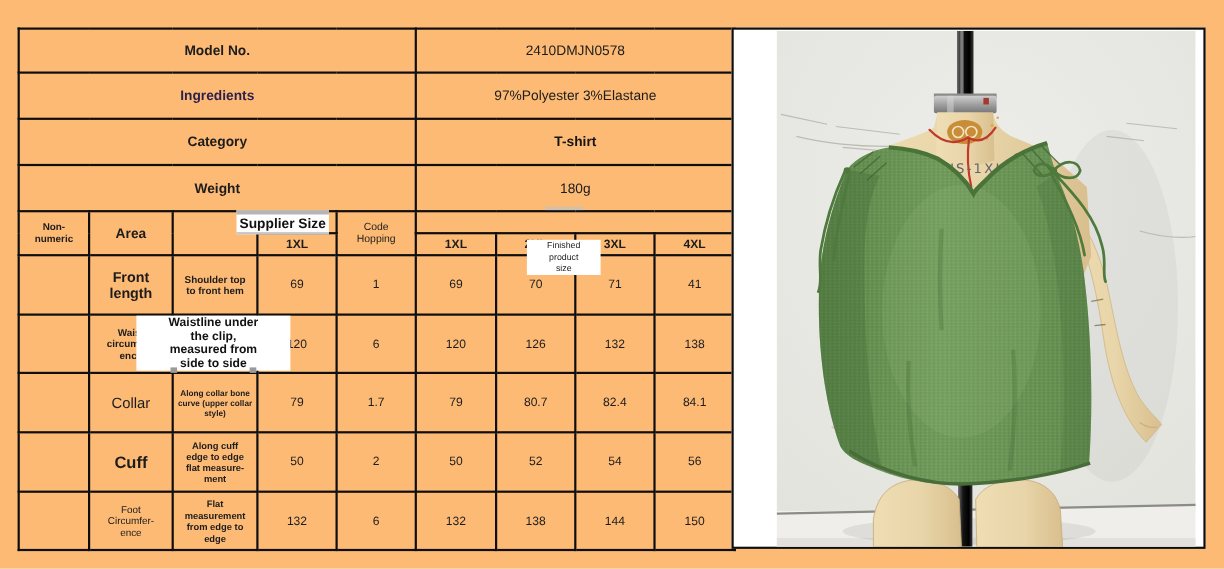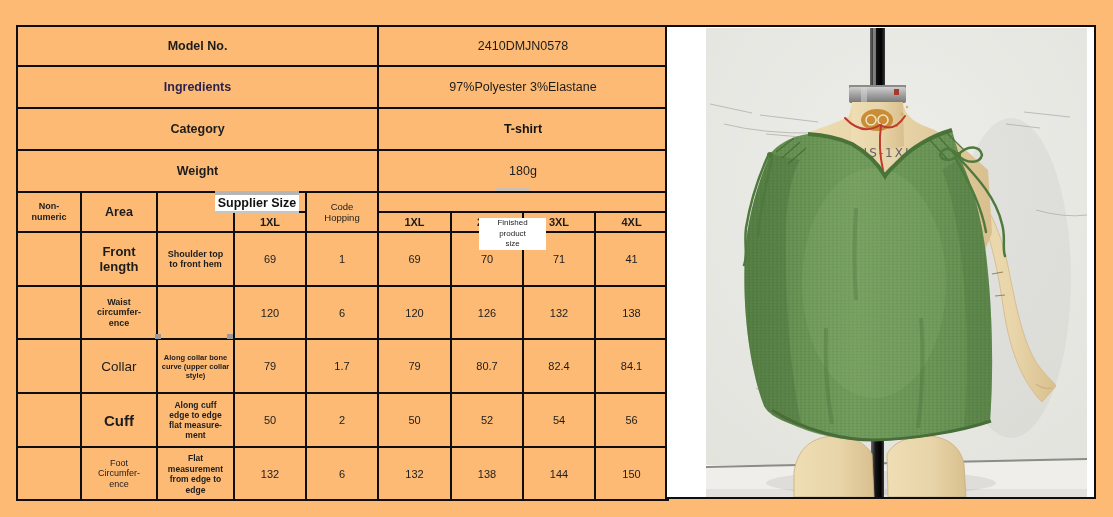--- a/index.html
+++ b/index.html
@@ -181,20 +181,24 @@
       <td class="num">150</td>
     </tr>
   </tbody>
     </table>
 
   <div class="float-box" id="supplier-size-box">Supplier Size</div>
   <div id="finished-mark"></div>
   <div class="float-box" id="finished-box">Finished
 product
 size</div>
+  <div class="float-box" id="waist-desc-box">Waistline under
+the clip,
+measured from
+side to side</div>
   <div class="handle" id="handle-left"></div>
   <div class="handle" id="handle-right"></div>
 
   <div id="photo-frame"></div>
 
   <svg id="photo-svg" width="381" height="469" viewBox="0 0 381 469">
     <defs>
       <radialGradient id="wallGrad" cx="0.5" cy="0.35" r="0.9">
         <stop offset="0" stop-color="#edede9"></stop>
           <stop offset="1" stop-color="#e2e2dd"></stop>

